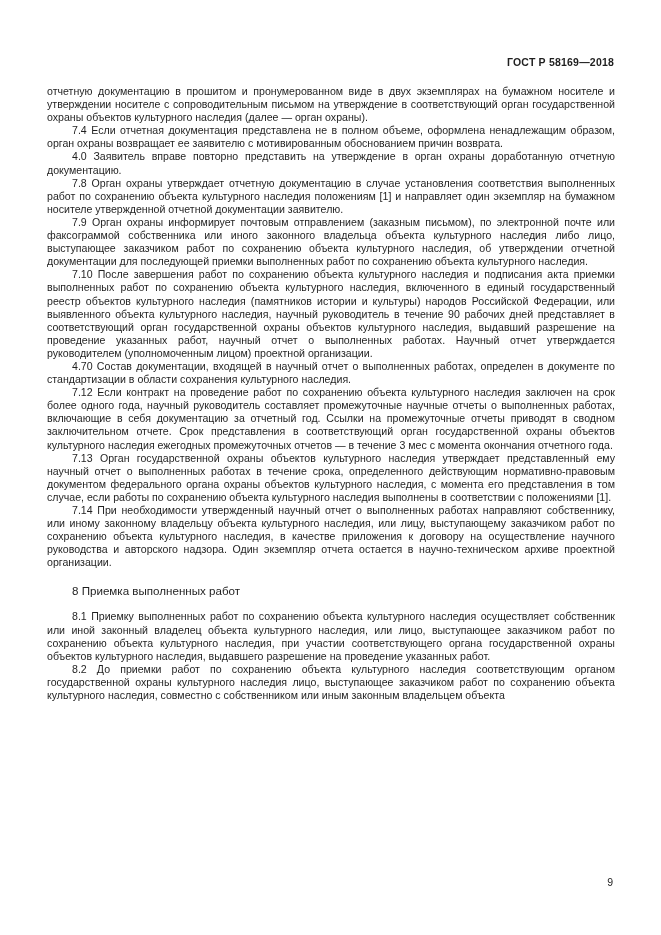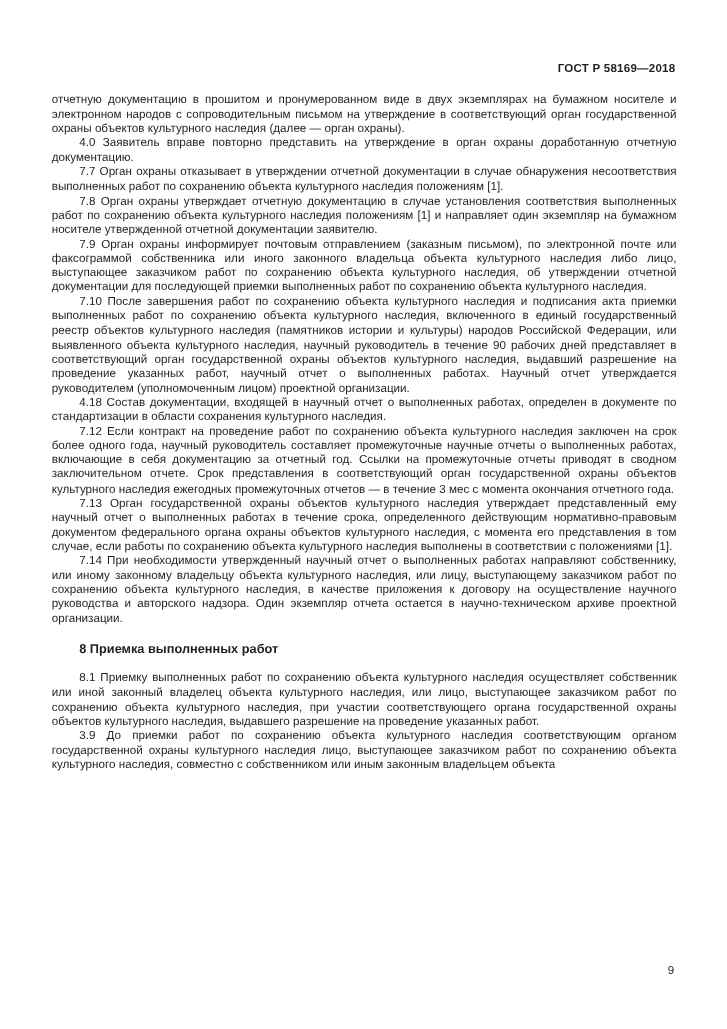--- a/index.html
+++ b/index.html
@@ -33,49 +33,49 @@
     font-size: 10.6px;
     line-height: 13.1px;
     text-align: justify;
     hyphens: auto;
     -webkit-hyphens: auto;
   }
   .doc-body p { text-indent: 25px; }
   .doc-body p.continuation { text-indent: 0; }
   .doc-body h2.heading {
     font-size: 11.6px;
-    font-weight: bold;
+    font-weight: normal;
     text-align: left;
     text-indent: 0;
     margin: 15px 0 12px 25px;
     line-height: 14px;
   }
   .page-number {
     position: absolute;
     bottom: 47px;
     right: 48px;
     font-size: 10.5px;
   }
 </style>
 </head>
 <body>
 
 <div class="page">
   <div class="running-header">ГОСТ Р 58169—2018</div>
 
   <div class="doc-body">
-      <p class="continuation">отчетную документацию в прошитом и пронумерованном виде в двух экземплярах на бумажном носителе и электронном народов с сопроводительным письмом на утверждение в соответствующий орган государственной охраны объектов культурного наследия (далее — орган охраны).</p>
+      <p class="continuation">отчетную документацию в прошитом и пронумерованном виде в двух экземплярах на бумажном носителе и утверждении носителе с сопроводительным письмом на утверждение в соответствующий орган государственной охраны объектов культурного наследия (далее — орган охраны).</p>
+      <p class="paragraph">7.4 Если отчетная документация представлена не в полном объеме, оформлена ненадлежащим образом, орган охраны возвращает ее заявителю с мотивированным обоснованием причин возврата.</p>
       <p class="paragraph">4.0 Заявитель вправе повторно представить на утверждение в орган охраны доработанную отчетную документацию.</p>
-      <p class="paragraph">7.7 Орган охраны отказывает в утверждении отчетной документации в случае обнаружения несоответствия выполненных работ по сохранению объекта культурного наследия положениям [1].</p>
       <p class="paragraph">7.8 Орган охраны утверждает отчетную документацию в случае установления соответствия выполненных работ по сохранению объекта культурного наследия положениям [1] и направляет один экземпляр на бумажном носителе утвержденной отчетной документации заявителю.</p>
       <p class="paragraph">7.9 Орган охраны информирует почтовым отправлением (заказным письмом), по электронной почте или факсограммой собственника или иного законного владельца объекта культурного наследия либо лицо, выступающее заказчиком работ по сохранению объекта культурного наследия, об утверждении отчетной документации для последующей приемки выполненных работ по сохранению объекта культурного наследия.</p>
       <p class="paragraph">7.10 После завершения работ по сохранению объекта культурного наследия и подписания акта приемки выполненных работ по сохранению объекта культурного наследия, включенного в единый государственный реестр объектов культурного наследия (памятников истории и культуры) народов Российской Федерации, или выявленного объекта культурного наследия, научный руководитель в течение 90 рабочих дней представляет в соответствующий орган государственной охраны объектов культурного наследия, выдавший разрешение на проведение указанных работ, научный отчет о выполненных работах. Научный отчет утверждается руководителем (уполномоченным лицом) проектной организации.</p>
-      <p class="paragraph">4.18 Состав документации, входящей в научный отчет о выполненных работах, определен в документе по стандартизации в области сохранения культурного наследия.</p>
+      <p class="paragraph">4.70 Состав документации, входящей в научный отчет о выполненных работах, определен в документе по стандартизации в области сохранения культурного наследия.</p>
       <p class="paragraph">7.12 Если контракт на проведение работ по сохранению объекта культурного наследия заключен на срок более одного года, научный руководитель составляет промежуточные научные отчеты о выполненных работах, включающие в себя документацию за отчетный год. Ссылки на промежуточные отчеты приводят в сводном заключительном отчете. Срок представления в соответствующий орган государственной охраны объектов культурного наследия ежегодных промежуточных отчетов — в течение 3 мес с момента окончания отчетного года.</p>
       <p class="paragraph">7.13 Орган государственной охраны объектов культурного наследия утверждает представленный ему научный отчет о выполненных работах в течение срока, определенного действующим нормативно-правовым документом федерального органа охраны объектов культурного наследия, с момента его представления в том случае, если работы по сохранению объекта культурного наследия выполнены в соответствии с положениями [1].</p>
       <p class="paragraph">7.14 При необходимости утвержденный научный отчет о выполненных работах направляют собственнику, или иному законному владельцу объекта культурного наследия, или лицу, выступающему заказчиком работ по сохранению объекта культурного наследия, в качестве приложения к договору на осуществление научного руководства и авторского надзора. Один экземпляр отчета остается в научно-техническом архиве проектной организации.</p>
       <h2 class="heading">8 Приемка выполненных работ</h2>
       <p class="paragraph">8.1 Приемку выполненных работ по сохранению объекта культурного наследия осуществляет собственник или иной законный владелец объекта культурного наследия, или лицо, выступающее заказчиком работ по сохранению объекта культурного наследия, при участии соответствующего органа государственной охраны объектов культурного наследия, выдавшего разрешение на проведение указанных работ.</p>
-      <p class="paragraph">3.9 До приемки работ по сохранению объекта культурного наследия соответствующим органом государственной охраны культурного наследия лицо, выступающее заказчиком работ по сохранению объекта культурного наследия, совместно с собственником или иным законным владельцем объекта</p>
+      <p class="paragraph">8.2 До приемки работ по сохранению объекта культурного наследия соответствующим органом государственной охраны культурного наследия лицо, выступающее заказчиком работ по сохранению объекта культурного наследия, совместно с собственником или иным законным владельцем объекта</p>
     </div>
 
   <div class="page-number">9</div>
 </div>
 
 </body></html>

